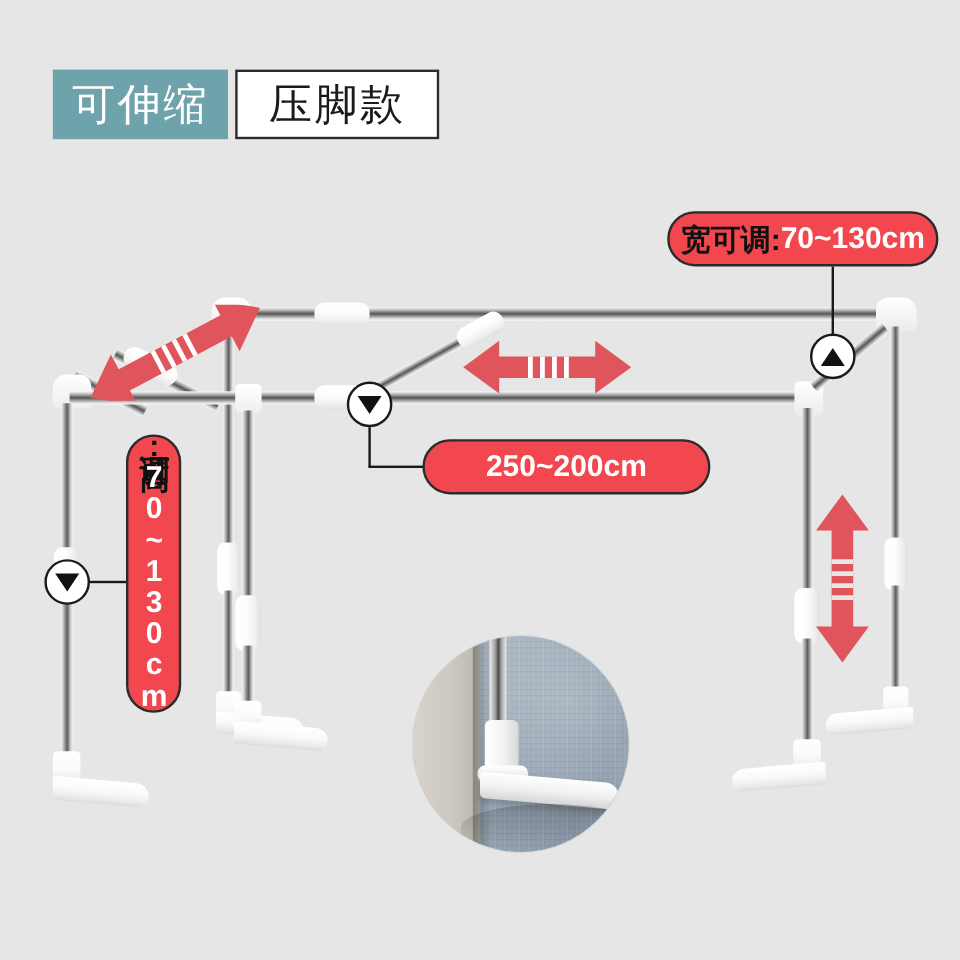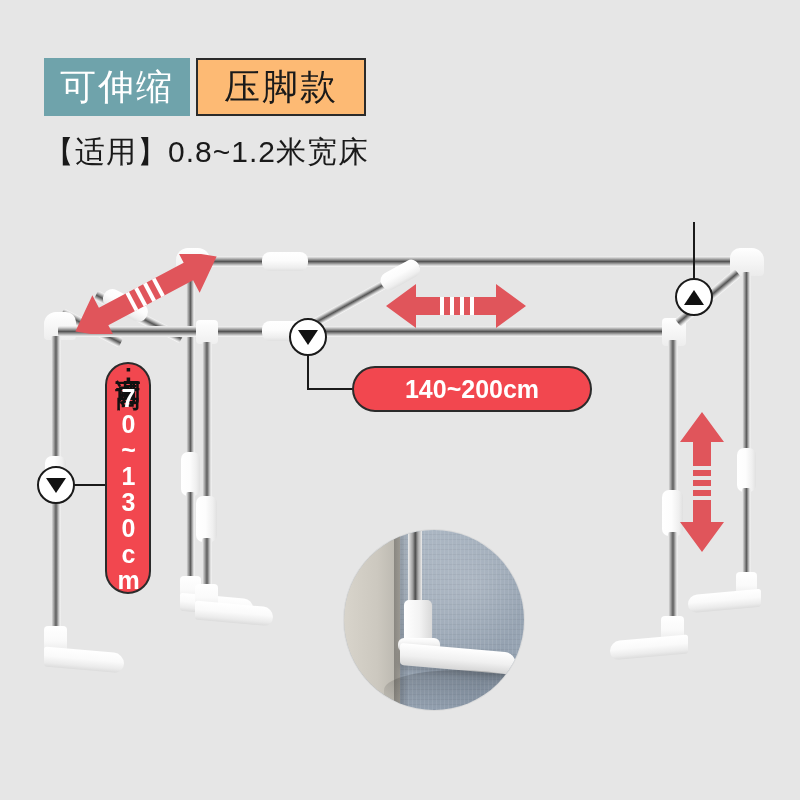--- a/index.html
+++ b/index.html
@@ -15,21 +15,21 @@
   
   .hdr-row{position:absolute;left:44px;top:58px;display:flex;align-items:flex-start;height:58px;}
   .hdr-tag{
     background:#6fa3ab;color:#ffffff;
     font-size:36px;line-height:58px;
     padding:0 16px;letter-spacing:2px;
     font-family:"Liberation Sans","DejaVu Sans",sans-serif;
     white-space:nowrap;
   }
   .hdr-tag2{
-    background:#fdba74;color:#1a1a1a;
+    background:#ffffff;color:#1a1a1a;
     font-size:36px;line-height:54px;
     padding:0 26px;margin-left:6px;
     border:2px solid #2b2b2b;
     letter-spacing:2px;white-space:nowrap;
   }
   .hdr-sub{
     position:absolute;left:44px;top:132px;
     font-size:30px;color:#1a1a1a;letter-spacing:1px;white-space:nowrap;
   }
 
@@ -116,21 +116,20 @@
 </style>
 </head>
 <body>
 
 <div id="stage">
 
   <div class="hdr-row">
     <div class="hdr-tag">可伸缩</div>
     <div class="hdr-tag2">压脚款</div>
   </div>
-  <div class="hdr-sub">【适用】0.8~1.2米宽床</div>
 
   <div>
 
     <div class="pole hpole" style="left:196px;top:256px;width:258px;height:11px;"></div>
     <div class="sleeve-h" style="left:262px;top:252px;width:46px;height:19px;"></div>
     <div class="pole hpole" style="left:452px;top:256px;width:282px;height:11px;"></div>
 
     <div class="joint" style="left:176px;top:248px;width:34px;height:26px;border-radius:12px 12px 4px 4px;
                 background:linear-gradient(180deg,#ffffff,#ececec);"></div>
 
@@ -239,23 +238,27 @@
   <div class="marker" style="left:675px;top:278px;">
     <span class="tri-up"></span>
   </div>
   <div class="marker" style="left:289px;top:318px;">
     <span class="tri-down"></span>
   </div>
   <div class="marker" style="left:37px;top:466px;">
     <span class="tri-down"></span>
   </div>
 
+  <div class="pill" id="pill-width">
+    <span class="cn">宽可调:</span>
+      <span>70~130cm</span>
+  </div>
 
   <div class="pill" id="pill-length">
-      <span>140~200cm</span>
+      <span>250~200cm</span>
   </div>
 
   <div class="pill" id="pill-height">
     <span class="vtext"><span class="cn">高可调:</span><span>70~130cm</span></span>
   </div>
 
   <div id="inset">
     <div class="photo-bg" style="background:
            radial-gradient(circle at 72% 30%, rgba(255,255,255,0.22), rgba(255,255,255,0) 55%),
            linear-gradient(120deg,#b9c2cc 0%,#a7b3c0 25%,#97a4b3 55%,#8d9bab 80%,#9dabba 100%);"></div>

